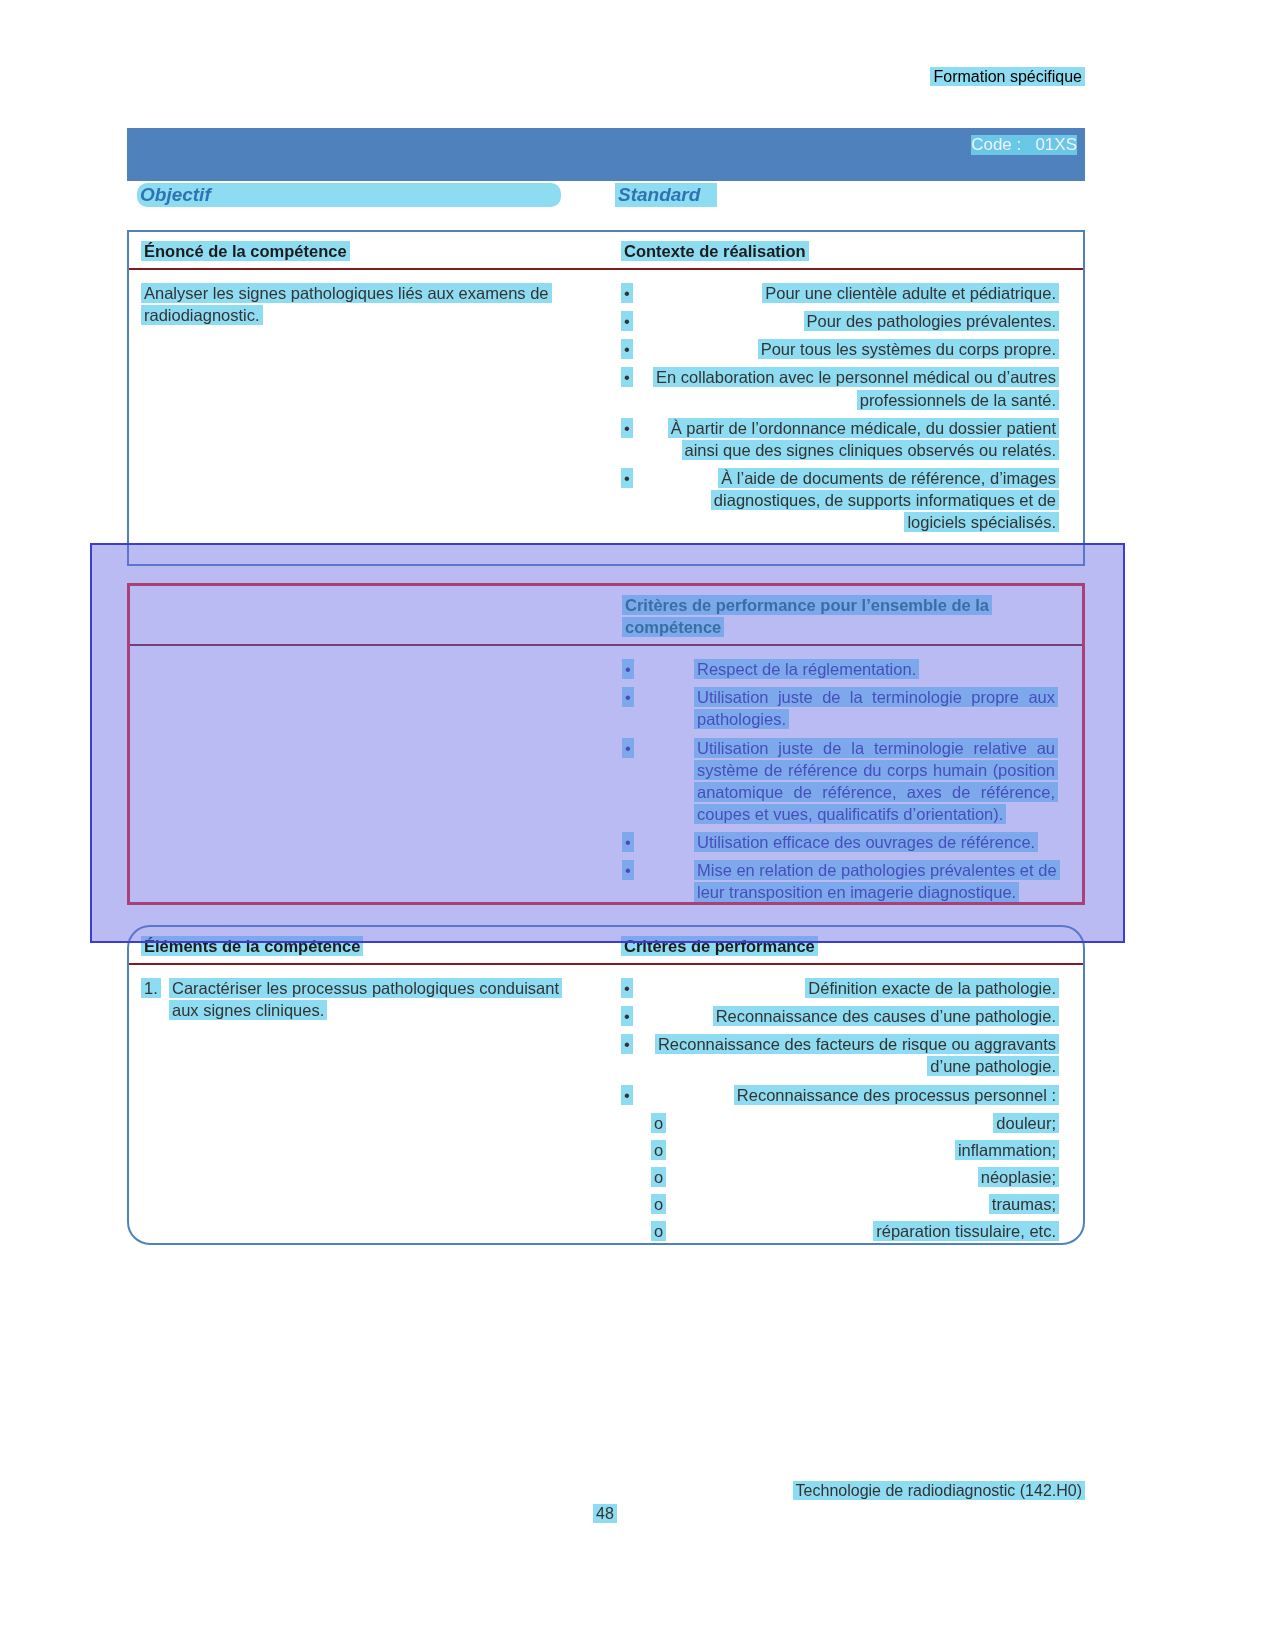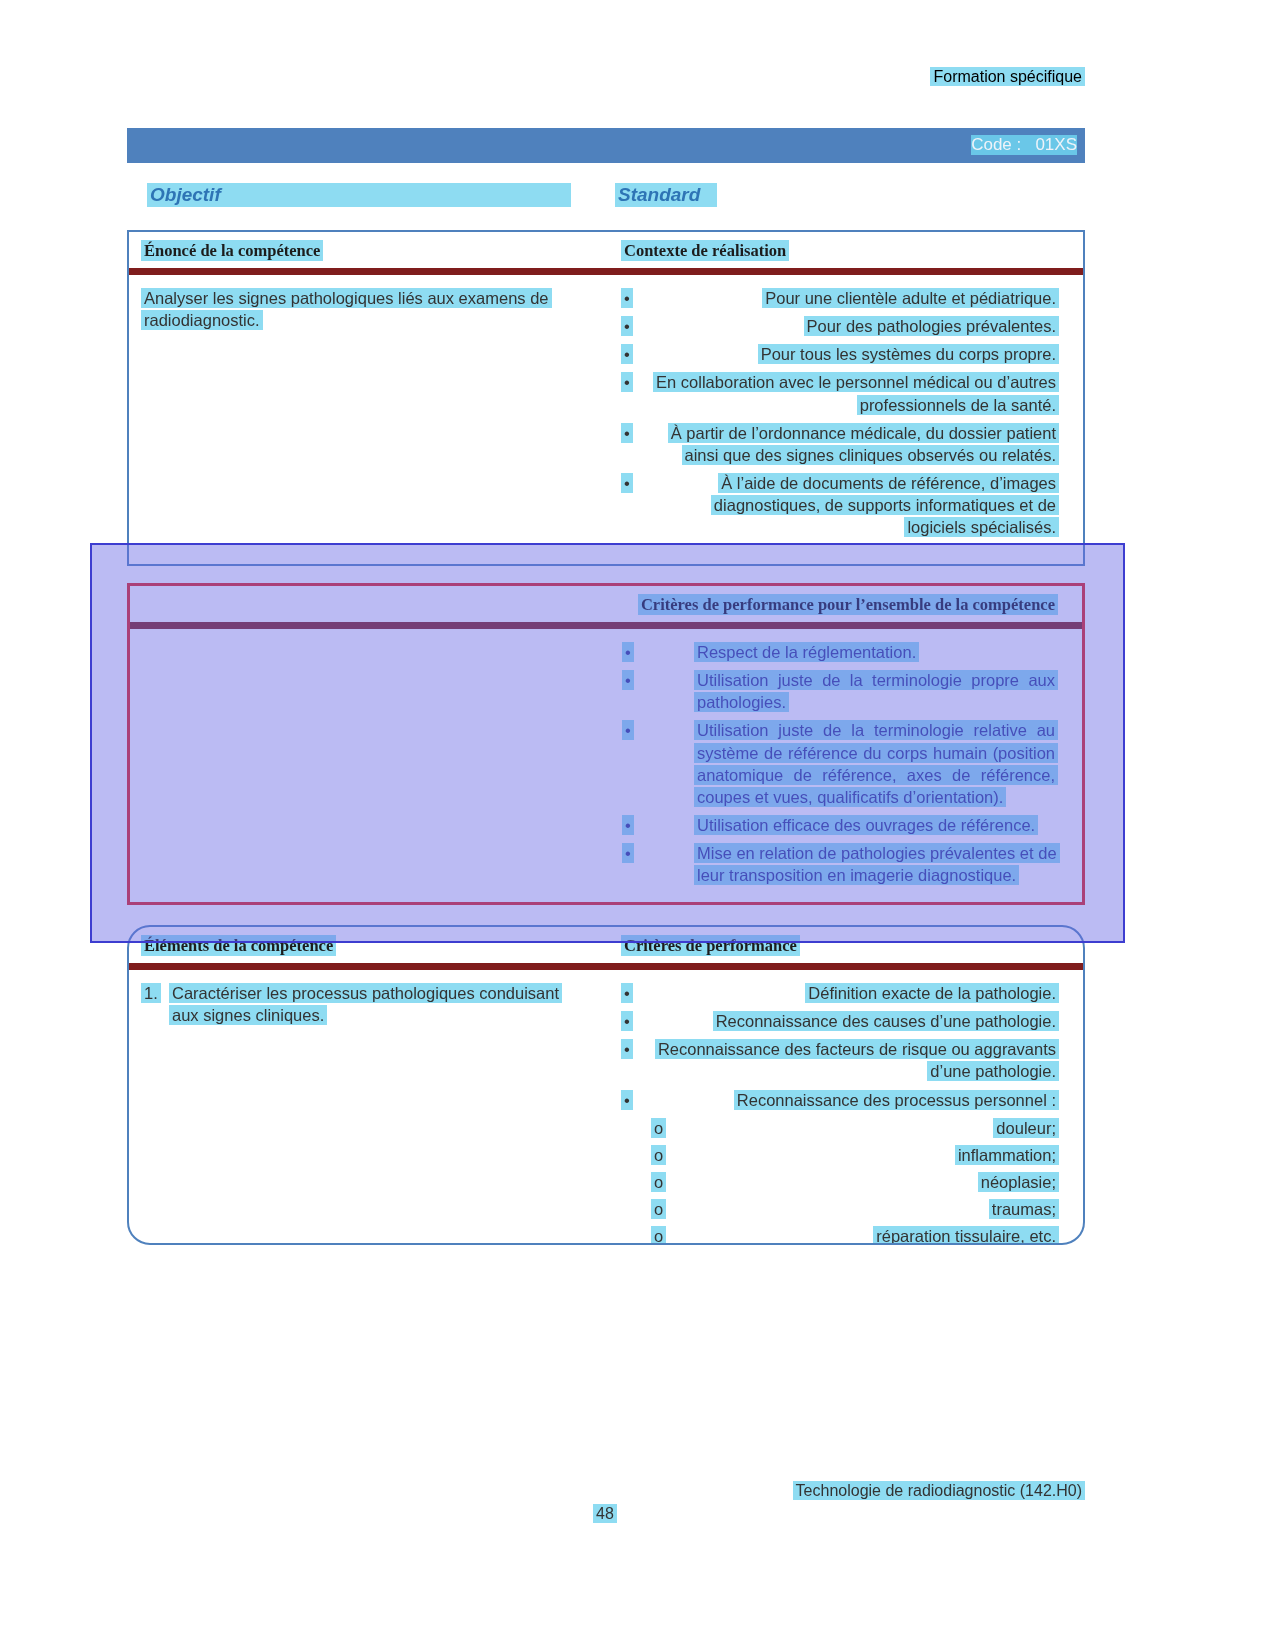--- a/index.html
+++ b/index.html
@@ -7,44 +7,44 @@
     position:relative; width:1275px; height:1651px; background:#ffffff;
     font-family:"Liberation Sans", sans-serif; color:#333333; overflow:hidden;
   }
   .hl {
     background:#8edcf2; padding:1px 3px;
     -webkit-box-decoration-break:clone; box-decoration-break:clone;
   }
   
   .formation { position:absolute; top:68px; right:190px; font-size:16px; color:#000000; }
   
-  .header-bar { position:absolute; left:127px; top:128px; width:958px; height:35px; background:#4f81bd; }
+  .header-bar { position:absolute; left:127px; top:128px; width:958px; height:53px; background:#4f81bd; }
   .code-label {
     position:absolute; right:8px; top:7px; font-size:17px; color:#eef3f9;
     white-space:pre; background:rgba(110,212,240,0.85);
   }
   
   .headings { position:absolute; left:127px; top:183px; width:958px; height:30px; }
   .headings .h-obj, .headings .h-std {
     position:absolute; top:0; display:inline-block; font-size:19px; font-weight:bold;
     font-style:italic; color:#2e74b5; box-sizing:border-box;
   }
-  .h-obj { left:20px; width:424px; }
+  .h-obj { left:10px; width:424px;border-radius:10px; }
   .h-std { left:488px; width:102px; }
   
   .tbl {
     position:absolute; left:127px; width:958px; box-sizing:border-box;
     border:2px solid #4f81bd; background:#ffffff; font-size:16.5px; line-height:1.34;
     overflow:hidden;
   }
   .t1 { top:230px; height:336px; }
   .t2 { top:583px; height:322px; border:3px solid #e02020; color:#2b3a97; }
   .t3 { top:925px; height:320px;border-radius:23px; }
-  .thead { display:flex; border-bottom:7px solid #7f1d1d; font-weight:bold; color:#1c1c1c;font-family:Liberation Serif, serif; }
-  .t2 .thead { color:#0f172a;text-align:right; }
+  .thead { display:flex; border-bottom:2px solid #7f1d1d; font-weight:bold; color:#1c1c1c; }
+  .t2 .thead { color:#0f766e; }
   .thead .cl, .thead .cr { padding-top:8px; padding-bottom:6px; }
   .trow { display:flex; }
   .cl { width:478px; padding:12px 18px 0 12px; box-sizing:border-box; flex-shrink:0; }
   .cr { flex:1; padding:12px 24px 0 14px; box-sizing:border-box; }
   .bullet { display:flex; margin-bottom:6px; }
   .bmark { width:32px; flex-shrink:0; }
   .btxt { flex:1;text-align:right; }
   .t2 .btxt { text-align:justify;padding-left:40px; }
   .sub { display:flex; margin-left:30px; margin-bottom:5px; }
   .smark { width:32px; flex-shrink:0; }

